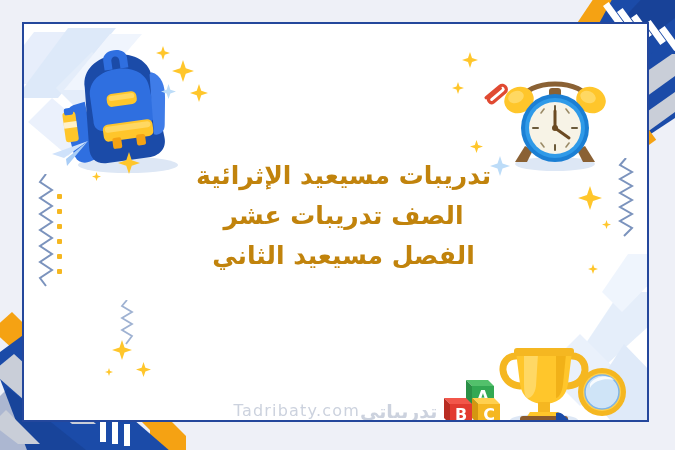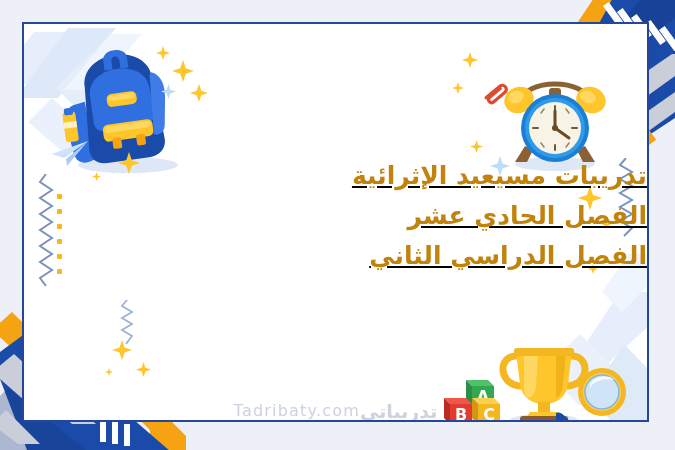--- a/index.html
+++ b/index.html
@@ -20,23 +20,22 @@
     background:#ffffff;
     border:2.5px solid #24479c;
     box-sizing:border-box;
     overflow:hidden;
   }
   .card-inner{position:absolute;inset:0;overflow:hidden;}
 
   
   .title-wrap{
     position:absolute;left:16px;right:0;top:132px;
-    direction:rtl;
+    text-align:center;direction:rtl;
     z-index:6;
-    text-decoration:underline;
   }
   .title-line{
     color:#c1830c;
     font-weight:bold;
     font-size:25px;
     line-height:40px;
     letter-spacing:0px;
     white-space:nowrap;
     font-family:"DejaVu Sans","Liberation Sans",sans-serif;
   }
@@ -390,22 +389,22 @@
           </svg>
       </div>
       <div class="spark" style="left:564px;top:240px;">
         <svg width="10" height="10" viewBox="0 0 24 24">
             <path d="M12,0 L15,9 L24,12 L15,15 L12,24 L9,15 L0,12 L9,9 Z" fill="#ffc62b"></path>
           </svg>
       </div>
 
       <div class="title-wrap">
         <div class="title-line">تدريبات مسيعيد الإثرائية</div>
-        <div class="title-line">الفصل الحادي عشر</div>
-        <div class="title-line">الفصل الدراسي الثاني</div>
+        <div class="title-line">الصف تدريبات عشر</div>
+        <div class="title-line">الفصل مسيعيد الثاني</div>
       </div>
 
       <div class="watermark">
         <span>Tadribaty.com</span><span class="wm-ar">تدريباتي</span>
       </div>
 
     </div>
   </div>
 </div>
 

